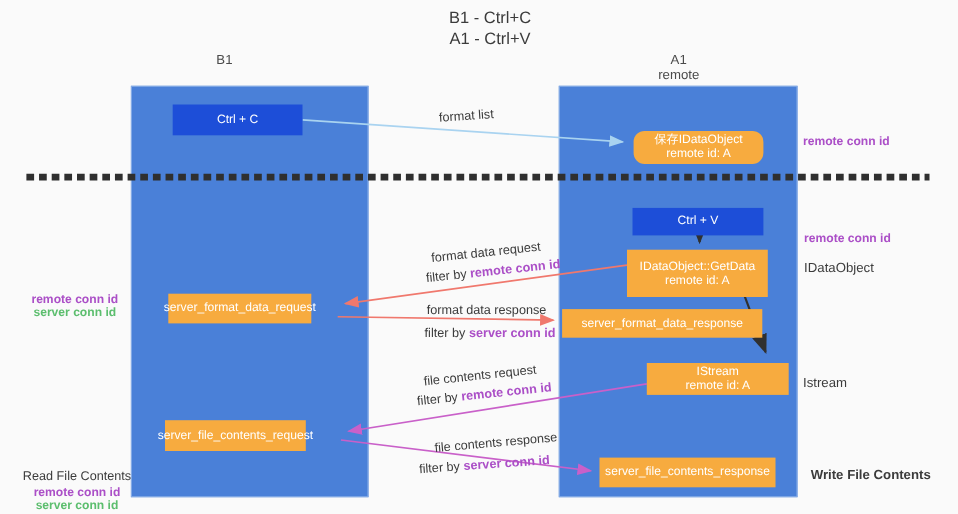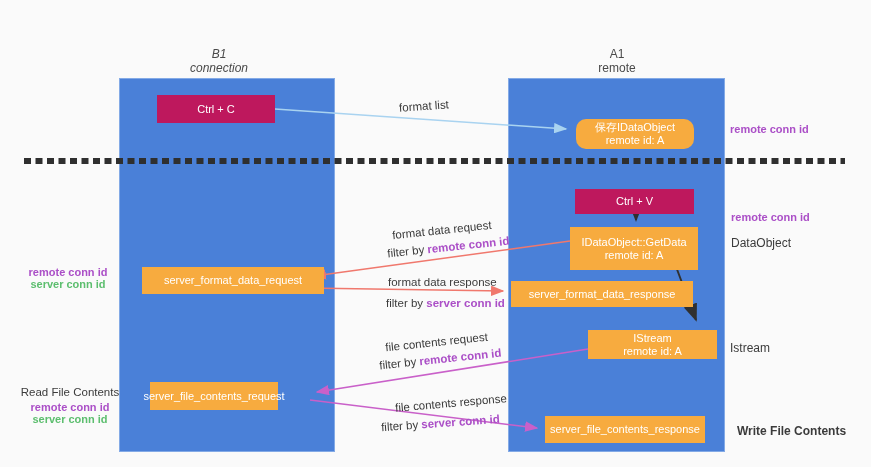--- a/index.html
+++ b/index.html
@@ -12,40 +12,43 @@
   .abs{position:absolute;}
   #main-title{left:0;right:0;top:7px;text-align:center;padding-left:20px;
     font-size:15px;line-height:19px;color:#3b3b3b;z-index:5;}
   .lane-header{top:47px;text-align:center;font-size:12px;line-height:14px;color:#4a4a4a;z-index:5;}
   .lane{top:78px;height:374px;background:#4a80d8;border:1px solid #83aae6;box-sizing:border-box;z-index:1;}
   #lane-left{left:119px;width:216px;}
   #lane-right{left:508px;width:217px;}
   #connector-layer{left:0;top:0;z-index:2;}
   .node{z-index:3;display:flex;flex-direction:column;align-items:center;justify-content:center;
     font-size:11px;line-height:13px;color:#ffffff;text-align:center;box-sizing:border-box;}
-  .green{background:#be185d;}
+  .green{background:#1d4ed8;}
   .orange{background:#f7ab3f;}
   .edge-label{z-index:4;font-size:11.5px;white-space:nowrap;color:#3b3b3b;}
   .purple{color:#ab4fc7;font-weight:bold;}
   .greenlbl{color:#5cbe6e;font-weight:bold;}
   .side-label{z-index:4;font-size:12px;white-space:nowrap;color:#3b3b3b;}
   .side-key{z-index:4;font-size:11px;font-weight:bold;white-space:nowrap;}
   .rot-m6{transform:rotate(-6deg);}
   .rot-m5{transform:rotate(-5deg);}
   .rot-m4{transform:rotate(-4deg);}
 </style>
 </head>
 <body>
 
 <div id="canvas">
 
+  <div class="abs" id="main-title">
+    <div>B1 - Ctrl+C</div>
+    <div>A1 - Ctrl+V</div>
+  </div>
 
-  <div class="abs lane-header" style="left:119px;width:200px;font-style:italic;">
+  <div class="abs lane-header" style="left:104px;width:200px;">
     <div>B1</div>
-    <div>connection</div>
   </div>
   <div class="abs lane-header" style="left:517px;width:200px;">
     <div>A1</div>
     <div>remote</div>
   </div>
 
   <div class="abs lane" id="lane-left"></div>
   <div class="abs lane" id="lane-right"></div>
 
   <svg class="abs" id="connector-layer" width="871" height="467" viewBox="0 0 871 467">
@@ -92,21 +95,21 @@
 
   <div class="abs node green" style="left:575px;top:189px;width:119px;height:25px;text-align:center;">
     <div>Ctrl + V</div>
   </div>
 
   <div class="abs node orange" style="left:570px;top:227px;width:128px;height:43px;">
     <div>IDataObject::GetData</div>
     <div>remote id: A</div>
   </div>
 
-  <div class="abs node orange" style="left:142px;top:267px;width:182px;height:27px;">
+  <div class="abs node orange" style="left:153px;top:267px;width:130px;height:27px;">
     <div>server_format_data_request</div>
   </div>
 
   <div class="abs node orange" style="left:511px;top:281px;width:182px;height:26px;">
     <div>server_format_data_response</div>
   </div>
 
   <div class="abs node orange" style="left:588px;top:330px;width:129px;height:29px;">
     <div>IStream</div>
     <div>remote id: A</div>
@@ -137,28 +140,28 @@
     <span>filter by </span><span class="purple">remote conn id</span>
   </div>
 
   <div class="abs edge-label rot-m5" style="left:395px;top:397px;">file contents response</div>
   <div class="abs edge-label rot-m4" style="left:381px;top:417px;">
     <span>filter by </span><span class="purple">server conn id</span>
   </div>
 
   <div class="abs side-key purple" style="left:730px;top:123px;">remote conn id</div>
   <div class="abs side-key purple" style="left:731px;top:211px;">remote conn id</div>
-  <div class="abs side-label" style="left:731px;top:236px;">DataObject</div>
+  <div class="abs side-label" style="left:731px;top:236px;">IDataObject</div>
   <div class="abs side-label" style="left:730px;top:341px;">Istream</div>
   <div class="abs side-label" style="left:737px;top:424px;font-weight:bold;">Write File Contents</div>
 
   <div class="abs" style="left:18px;top:266px;width:100px;text-align:center;z-index:4;">
     <div class="side-key purple">remote conn id</div>
     <div class="side-key greenlbl">server conn id</div>
   </div>
 
   <div class="abs" style="left:18px;top:386px;width:104px;text-align:center;z-index:4;">
-    <div class="side-label" style="font-size:11.5px;">Read File Contents</div>
+    <div class="side-label" style="font-size:11.5px;margin-top:41px;">Read File Contents</div>
     <div class="side-key purple" style="margin-top:3px;">remote conn id</div>
     <div class="side-key greenlbl">server conn id</div>
   </div>
 
 </div>
 
 </body></html>

